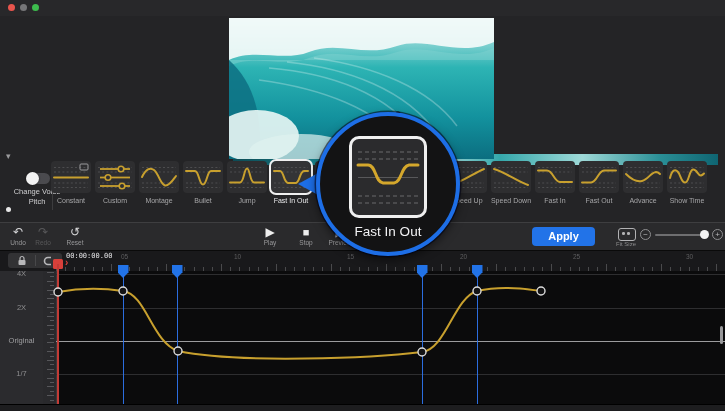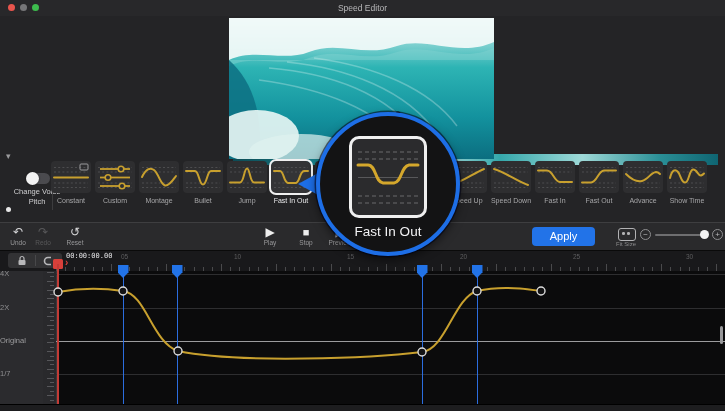--- a/index.html
+++ b/index.html
@@ -32,21 +32,21 @@
   .preset.selected .pthumb{outline:2px solid #f0f0f0;border-radius:5px;background:#343436}
   .plabel{margin-top:4px;font-size:7px;color:#a6a6a8;white-space:nowrap}
   .preset.selected .plabel{color:#e8e8ea}
   
   .toolbar{left:0;top:222px;width:725px;height:28px;background:#2a2a2c;border-top:1px solid #3e3e40;z-index:4}
   .tbtn{position:absolute;top:3px;width:32px;text-align:center;cursor:default}
   .tbtn .ticon{font-size:12px;line-height:12px;color:#d6d6d8}
   .tbtn .tlabel{font-size:6.5px;color:#99999b;margin-top:1px}
   .tbtn.disabled .ticon,.tbtn.disabled .tlabel{color:#58585a}
   .applybtn{left:532px;top:4px;width:63px;height:19px;background:#2273e8;border-radius:4px;
-    color:#fff;font-size:11px;font-weight:normal;text-align:center;line-height:19px}
+    color:#fff;font-size:11px;font-weight:bold;text-align:center;line-height:19px}
   .fiticon{left:618px;top:5px;width:16px;height:11px;border:1.5px solid #b2b2b4;border-radius:3px}
   .fiticon i{position:absolute;top:3px;width:2.5px;height:2.5px;border-radius:50%;background:#b2b2b4}
   .fitlabel{left:606px;top:18px;width:40px;text-align:center;font-size:6px;color:#8a8a8c}
   .scircle{top:6px;width:11px;height:11px;border:1px solid #8e8e90;border-radius:50%;box-sizing:border-box;
     color:#b8b8ba;font-size:8px;line-height:9px;text-align:center}
   .strack{left:655px;top:11px;width:52px;height:2px;background:#6e6e70;border-radius:1px}
   .shandle{left:700px;top:7px;width:9px;height:9px;border-radius:50%;background:#f2f2f2}
   
   .rulerband{left:0;top:250px;width:725px;height:20px;background:#19191b;border-top:1px solid #0a0a0a;z-index:4}
   .lockgroup{left:8px;top:2px;width:54px;height:15px;background:#323234;border-radius:3px}
@@ -57,21 +57,21 @@
   .redhead{left:53px;top:8px;width:10px;height:10px;background:#d8403a;border-radius:1.5px}
   .redchev{left:65px;top:6px;font-size:10px;font-weight:bold;color:#d8403a}
   .kflag{position:absolute;top:14px;width:11px;height:13px;background:#2273e8;
     clip-path:polygon(0 0,100% 0,100% 55%,50% 100%,0 55%)}
   
   .gutter{left:0;top:270px;width:43px;height:134px;background:#2b2b2e;z-index:2}
   .miniruler{left:43px;top:270px;width:13px;height:134px;background:#29292c;border-right:1px solid #39393b;z-index:2;overflow:hidden}
   .mtick{position:absolute;right:2px;height:1px;background:#56565a}
   .plot{left:56px;top:270px;width:669px;height:134px;background:#0b0b0c;z-index:1}
   .gridline{position:absolute;left:56px;width:669px;height:1px;z-index:2}
-  .rowlabel{position:absolute;left:0;width:43px;text-align:left;font-size:7.5px;color:#8e8e90;z-index:3}
+  .rowlabel{position:absolute;left:0;width:43px;text-align:center;font-size:7.5px;color:#8e8e90;z-index:3}
   .redline{left:57px;top:264px;width:1.5px;height:140px;background:#c23b36;z-index:8}
   .kline{position:absolute;top:275px;width:1px;height:129px;background:rgba(45,115,235,.95);z-index:7}
   #curve-svg{left:0;top:268px;z-index:10;pointer-events:none}
   .vscroll{left:720px;top:326px;width:3px;height:18px;background:#98989a;border-radius:1.5px;z-index:11}
   .bottombar{left:0;top:404px;width:725px;height:7px;background:#1d1d1f;border-top:1px solid #000;z-index:12}
   
   .magcircle{left:316px;top:112px;width:144px;height:144px;border-radius:50%;background:#131314;
     border:4px solid #1d6ee6;box-sizing:border-box;box-shadow:0 0 0 1.5px rgba(0,0,20,.55),0 4px 10px rgba(0,0,0,.5);z-index:60}
   .magpointer{left:298px;top:172px;width:0;height:0;border-top:12px solid transparent;border-bottom:12px solid transparent;
     border-right:22px solid #1d6ee6;z-index:59}
@@ -79,21 +79,20 @@
     border-radius:10px;box-sizing:border-box;z-index:61}
   .maglabel{left:338px;top:224px;width:100px;text-align:center;font-size:13.5px;color:#f2f2f4;z-index:61}
 </style>
 </head>
 <body>
 
 <div class="abs titlebar">
   <div class="abs tl red"></div>
   <div class="abs tl gray"></div>
   <div class="abs tl green"></div>
-  <div class="abs wtitle">Speed Editor</div>
 </div>
 
 <div class="abs toparea"></div>
 <div class="abs filmstrip"></div>
 
 <svg class="abs video" width="265" height="141" viewBox="0 0 265 141">
   <defs>
     <linearGradient id="sea" x1="0" y1="0" x2="0" y2="1">
       <stop offset="0" stop-color="#d8f0ee"></stop>
         <stop offset="0.35" stop-color="#2db4b4"></stop>

